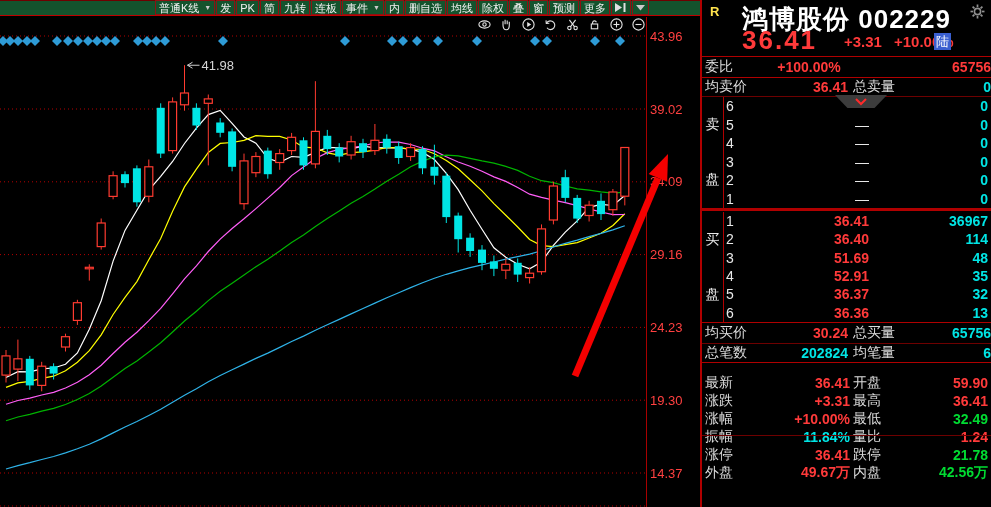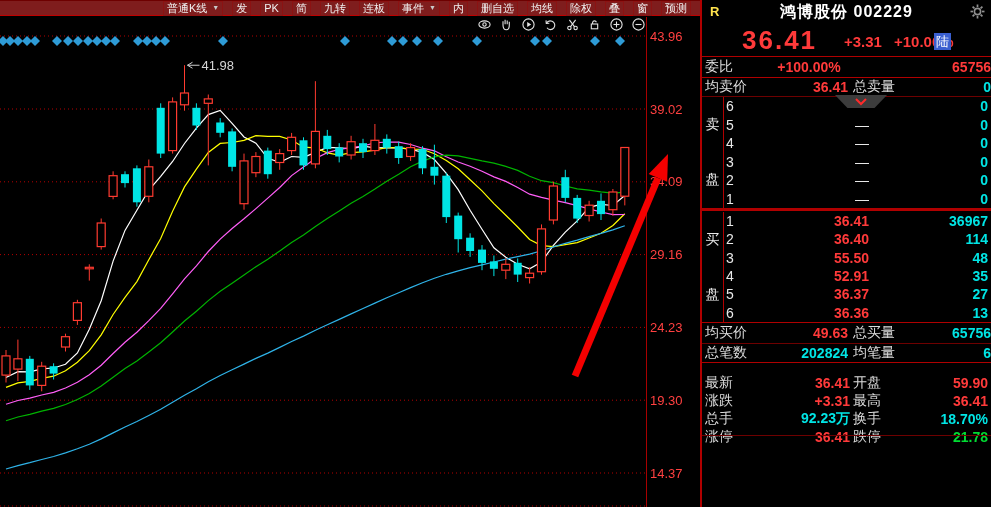--- a/index.html
+++ b/index.html
@@ -1,36 +1,36 @@
 <!DOCTYPE html>
 <html><head>
 <meta charset="utf-8">
 <style>
   html,body{margin:0;padding:0;background:#000;}
   body{width:991px;height:507px;position:relative;overflow:hidden;
        font-family:"Liberation Sans","DejaVu Sans",sans-serif;-webkit-font-smoothing:none;}
   
-  #topbar{position:absolute;left:0;top:0;width:700px;height:16px;background:#7f1d1d;
+  #topbar{position:absolute;left:0;top:0;width:700px;height:16px;background:#14532d;
           border-top:1px solid #6e0000;border-bottom:1px solid #c00000;box-sizing:border-box;
-          display:flex;align-items:center;gap:8px;}
+          display:flex;align-items:flex-end;}
   #topbar .tb-spacer{width:155px;flex:0 0 auto;}
   .tb-item{flex:0 0 auto;height:13px;line-height:12px;border:1px solid #8c1212;color:#f0f0f0;
            font-size:11px;padding:0 3px;margin-right:1px;display:flex;align-items:center;cursor:default;white-space:nowrap;}
   .tb-caret{font-size:7px;color:#c9c9c9;margin-left:5px;}
   
   #chart{position:absolute;left:0;top:0;}
   #quicktools{position:absolute;left:478px;top:17px;width:170px;height:15px;display:flex;gap:9px;align-items:center;}
   #quicktools .qt{width:13px;height:13px;display:block;}
   
   #quote{position:absolute;left:700px;top:0;width:291px;height:507px;background:#000;
          border-left:2px solid #b00000;box-sizing:border-box;color:#ddd;font-size:14px;}
   #quote .hdr{position:absolute;left:0;top:0;width:100%;height:56px;}
   #rmark{position:absolute;left:8px;top:4px;color:#ffe34d;font-size:13px;font-weight:bold;}
   #stitle{position:absolute;left:0;top:2px;width:100%;text-align:center;color:#fff;
-          font-size:16px;font-weight:bold;letter-spacing:1px;}
+          font-size:26px;font-weight:bold;letter-spacing:1px;}
   #gear{position:absolute;right:6px;top:4px;width:15px;height:15px;}
   #price{position:absolute;left:40px;top:25px;color:#ff3a3a;font-size:26px;font-weight:bold;letter-spacing:2px;}
   #chg{position:absolute;left:142px;top:33px;color:#ff3a3a;font-size:15px;font-weight:bold;}
   #chgp{position:absolute;left:192px;top:33px;color:#ff3a3a;font-size:15px;font-weight:bold;}
   #badge{position:absolute;left:232px;top:33px;background:#3a5fd0;color:#fff;font-size:13px;
          padding:0 2px;height:17px;line-height:17px;}
   .hline{position:absolute;left:0;width:100%;height:0;border-top:1px solid #b00000;}
   .hline.dark{border-top-color:#6e0000;}
   .hline.thick{border-top-width:3px;}
   .prow{position:absolute;left:0;width:100%;display:grid;align-items:center;}
@@ -432,45 +432,45 @@
           <span class="red bold rt">36.41</span>
           <span class="cyan bold rt">36967</span>
         </div>
         <div class="brow">
           <span class="white">2</span>
           <span class="red bold rt">36.40</span>
           <span class="cyan bold rt">114</span>
         </div>
         <div class="brow">
           <span class="white">3</span>
-          <span class="red bold rt">55.50</span>
+          <span class="red bold rt">51.69</span>
           <span class="cyan bold rt">48</span>
         </div>
         <div class="brow">
           <span class="white">4</span>
           <span class="red bold rt">52.91</span>
           <span class="cyan bold rt">35</span>
         </div>
         <div class="brow">
           <span class="white">5</span>
           <span class="red bold rt">36.37</span>
-          <span class="cyan bold rt">27</span>
+          <span class="cyan bold rt">32</span>
         </div>
         <div class="brow">
           <span class="white">6</span>
           <span class="red bold rt">36.36</span>
           <span class="cyan bold rt">13</span>
         </div>
       </div>
   </div>
   <div class="hline" style="top:322px"></div>
 
   <div id="avgbuy" class="prow">
     <span class="lbl">均买价</span>
-    <span class="red bold rt">49.63</span>
+    <span class="red bold rt">30.24</span>
     <span class="lbl" style="padding-left:2px">总买量</span>
     <span class="cyan bold rt">65756</span>
   </div>
   <div class="hline dark" style="top:343px"></div>
 
   <div id="totals" class="prow">
     <span class="lbl">总笔数</span>
     <span class="cyan bold rt">202824</span>
     <span class="lbl" style="padding-left:2px">均笔量</span>
     <span class="cyan bold rt">6</span>
@@ -484,26 +484,38 @@
         <span class="lbl">开盘</span>
         <span class="red bold rt">59.90</span>
       </div>
       <div class="srow">
         <span class="lbl">涨跌</span>
         <span class="red bold rt">+3.31</span>
         <span class="lbl">最高</span>
         <span class="red bold rt">36.41</span>
       </div>
       <div class="srow">
-        <span class="lbl">总手</span>
-        <span class="cyan bold rt">92.23万</span>
-        <span class="lbl">换手</span>
-        <span class="cyan bold rt">18.70%</span>
+        <span class="lbl">涨幅</span>
+        <span class="red bold rt">+10.00%</span>
+        <span class="lbl">最低</span>
+        <span class="green bold rt">32.49</span>
+      </div>
+      <div class="srow">
+        <span class="lbl">振幅</span>
+        <span class="cyan bold rt">11.84%</span>
+        <span class="lbl">量比</span>
+        <span class="red bold rt">1.24</span>
       </div>
       <div class="srow">
         <span class="lbl">涨停</span>
         <span class="red bold rt">36.41</span>
         <span class="lbl">跌停</span>
         <span class="green bold rt">21.78</span>
       </div>
+      <div class="srow">
+        <span class="lbl">外盘</span>
+        <span class="red bold rt">49.67万</span>
+        <span class="lbl">内盘</span>
+        <span class="green bold rt">42.56万</span>
+      </div>
     </div>
   <div class="hline dark" style="top:435px"></div>
 </div>
 
 </body></html>

